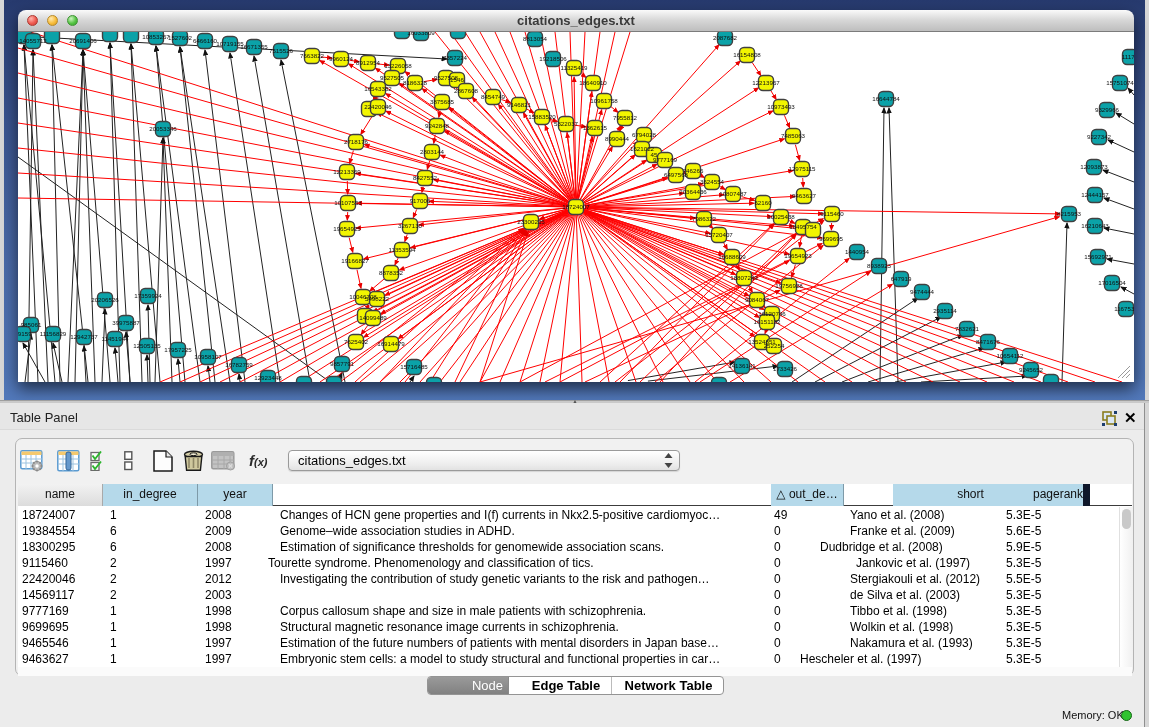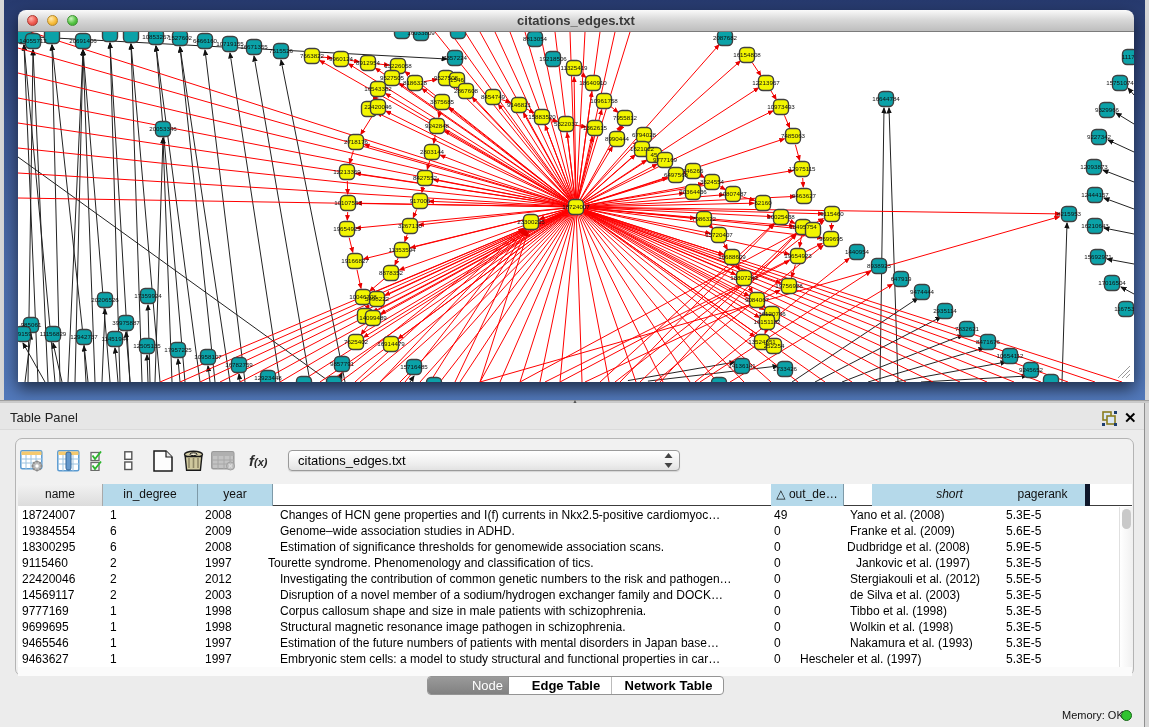--- a/index.html
+++ b/index.html
@@ -660,22 +660,22 @@
   <path d="M5.5,15 L9.5,10 L1.5,10 Z" fill="#444"></path>
 </svg>
 
 <div class="abs" style="left:18px;top:484px;width:1114px;height:184px;background:#fff;"></div>
 
 <div class="abs" style="left:18px;top:484px;width:1114px;height:22px;background:#fff;border-bottom:1px solid #3c3c3c;"></div>
 <div class="hcell" style="left:18px;width:85px;background:linear-gradient(#f2f2f2,#dcdcdc);border-right:1px solid #a9a9a9;">name</div>
 <div class="hcell" style="left:103px;width:95px;">in_degree</div>
 <div class="hcell" style="left:198px;width:75px;">year</div>
 <div class="hcell" style="left:771px;width:73px;">△ out_de…</div>
-<div class="hcell" style="left:872px;width:156px;font-style:italic;">short</div>
-<div class="hcell" style="left:1000px;width:90px;border-right:5px solid #0f172a;">pagerank</div>
+<div class="hcell" style="left:893px;width:156px;">short</div>
+<div class="hcell" style="left:1000px;width:90px;border-right:7px solid #0f172a;text-align:right;">pagerank</div>
 
 <div class="abs" style="left:0;top:0;width:1122px;height:727px;overflow:hidden;">
 <div class="row" style="top:507px">
         <span style="left:22px">18724007</span>
         <span style="left:110px">1</span>
         <span style="left:205px">2008</span>
         <span style="left:280px">Changes of HCN gene properties and I(f) currents in Nkx2.5-positive cardiomyoc…</span>
         <span style="left:774px">49</span>
         <span style="left:850px">Yano et al. (2008)</span>
         <span style="left:1006px">5.3E-5</span>
@@ -688,64 +688,63 @@
         <span style="left:774px">0</span>
         <span style="left:850px">Franke et al. (2009)</span>
         <span style="left:1006px">5.6E-5</span>
       </div>
 <div class="row" style="top:539px">
         <span style="left:22px">18300295</span>
         <span style="left:110px">6</span>
         <span style="left:205px">2008</span>
         <span style="left:280px">Estimation of significance thresholds for genomewide association scans.</span>
         <span style="left:774px">0</span>
-        <span style="left:847px">Dudbridge et al. (2008)</span>
+        <span style="left:820px">Dudbridge et al. (2008)</span>
         <span style="left:1006px">5.9E-5</span>
       </div>
 <div class="row" style="top:555px">
         <span style="left:22px">9115460</span>
         <span style="left:110px">2</span>
         <span style="left:205px">1997</span>
         <span style="left:268px">Tourette syndrome. Phenomenology and classification of tics.</span>
         <span style="left:774px">0</span>
         <span style="left:856px">Jankovic et al. (1997)</span>
         <span style="left:1006px">5.3E-5</span>
       </div>
 <div class="row" style="top:571px">
         <span style="left:22px">22420046</span>
         <span style="left:110px">2</span>
         <span style="left:205px">2012</span>
-        <span style="left:280px">Investigating the contribution of common genetic numbers to the risk and pathogen…</span>
+        <span style="left:280px">Investigating the contribution of study genetic variants to the risk and pathogen…</span>
         <span style="left:774px">0</span>
         <span style="left:850px">Stergiakouli et al. (2012)</span>
         <span style="left:1006px">5.5E-5</span>
       </div>
 <div class="row" style="top:587px">
         <span style="left:22px">14569117</span>
         <span style="left:110px">2</span>
         <span style="left:205px">2003</span>
-        <span style="left:280px">Disruption of a novel member of a sodium/hydrogen exchanger family and DOCK…</span>
         <span style="left:774px">0</span>
         <span style="left:850px">de Silva et al. (2003)</span>
         <span style="left:1006px">5.3E-5</span>
       </div>
 <div class="row" style="top:603px">
         <span style="left:22px">9777169</span>
         <span style="left:110px">1</span>
         <span style="left:205px">1998</span>
         <span style="left:280px">Corpus callosum shape and size in male patients with schizophrenia.</span>
         <span style="left:774px">0</span>
         <span style="left:850px">Tibbo et al. (1998)</span>
         <span style="left:1006px">5.3E-5</span>
       </div>
 <div class="row" style="top:619px">
         <span style="left:22px">9699695</span>
         <span style="left:110px">1</span>
         <span style="left:205px">1998</span>
-        <span style="left:280px">Structural magnetic resonance image pathogen in schizophrenia.</span>
+        <span style="left:280px">Structural magnetic resonance image currents in schizophrenia.</span>
         <span style="left:774px">0</span>
         <span style="left:850px">Wolkin et al. (1998)</span>
         <span style="left:1006px">5.3E-5</span>
       </div>
 <div class="row" style="top:635px">
         <span style="left:22px">9465546</span>
         <span style="left:110px">1</span>
         <span style="left:205px">1997</span>
         <span style="left:280px">Estimation of the future numbers of patients with mental disorders in Japan base…</span>
         <span style="left:774px">0</span>

